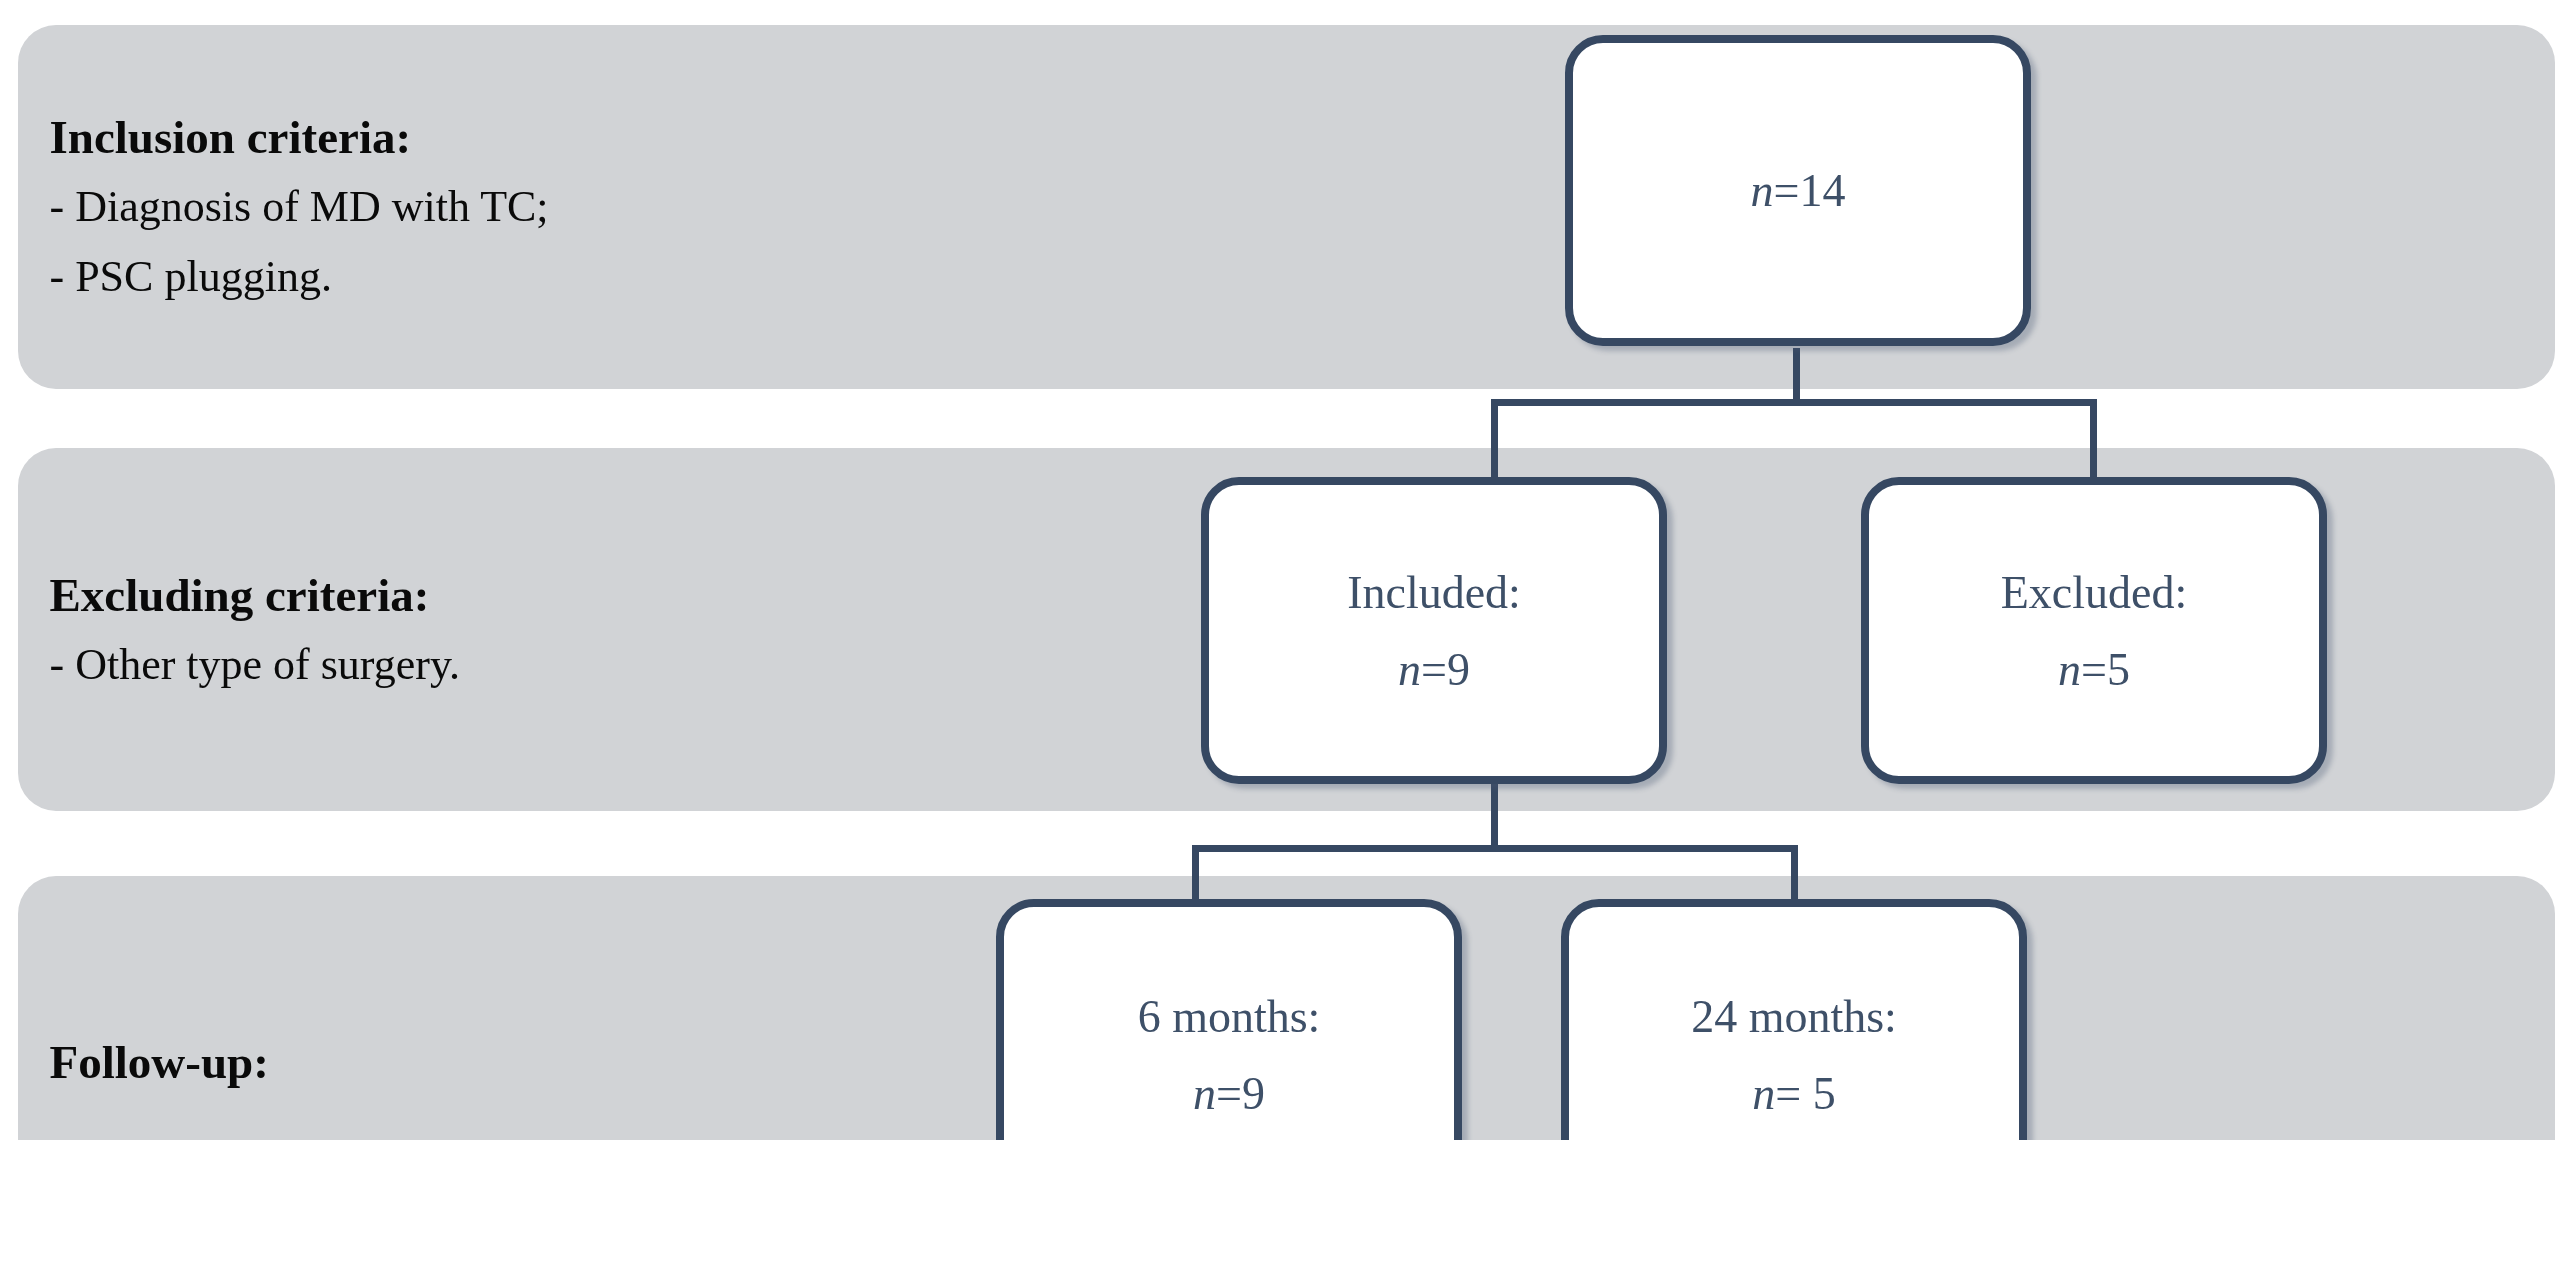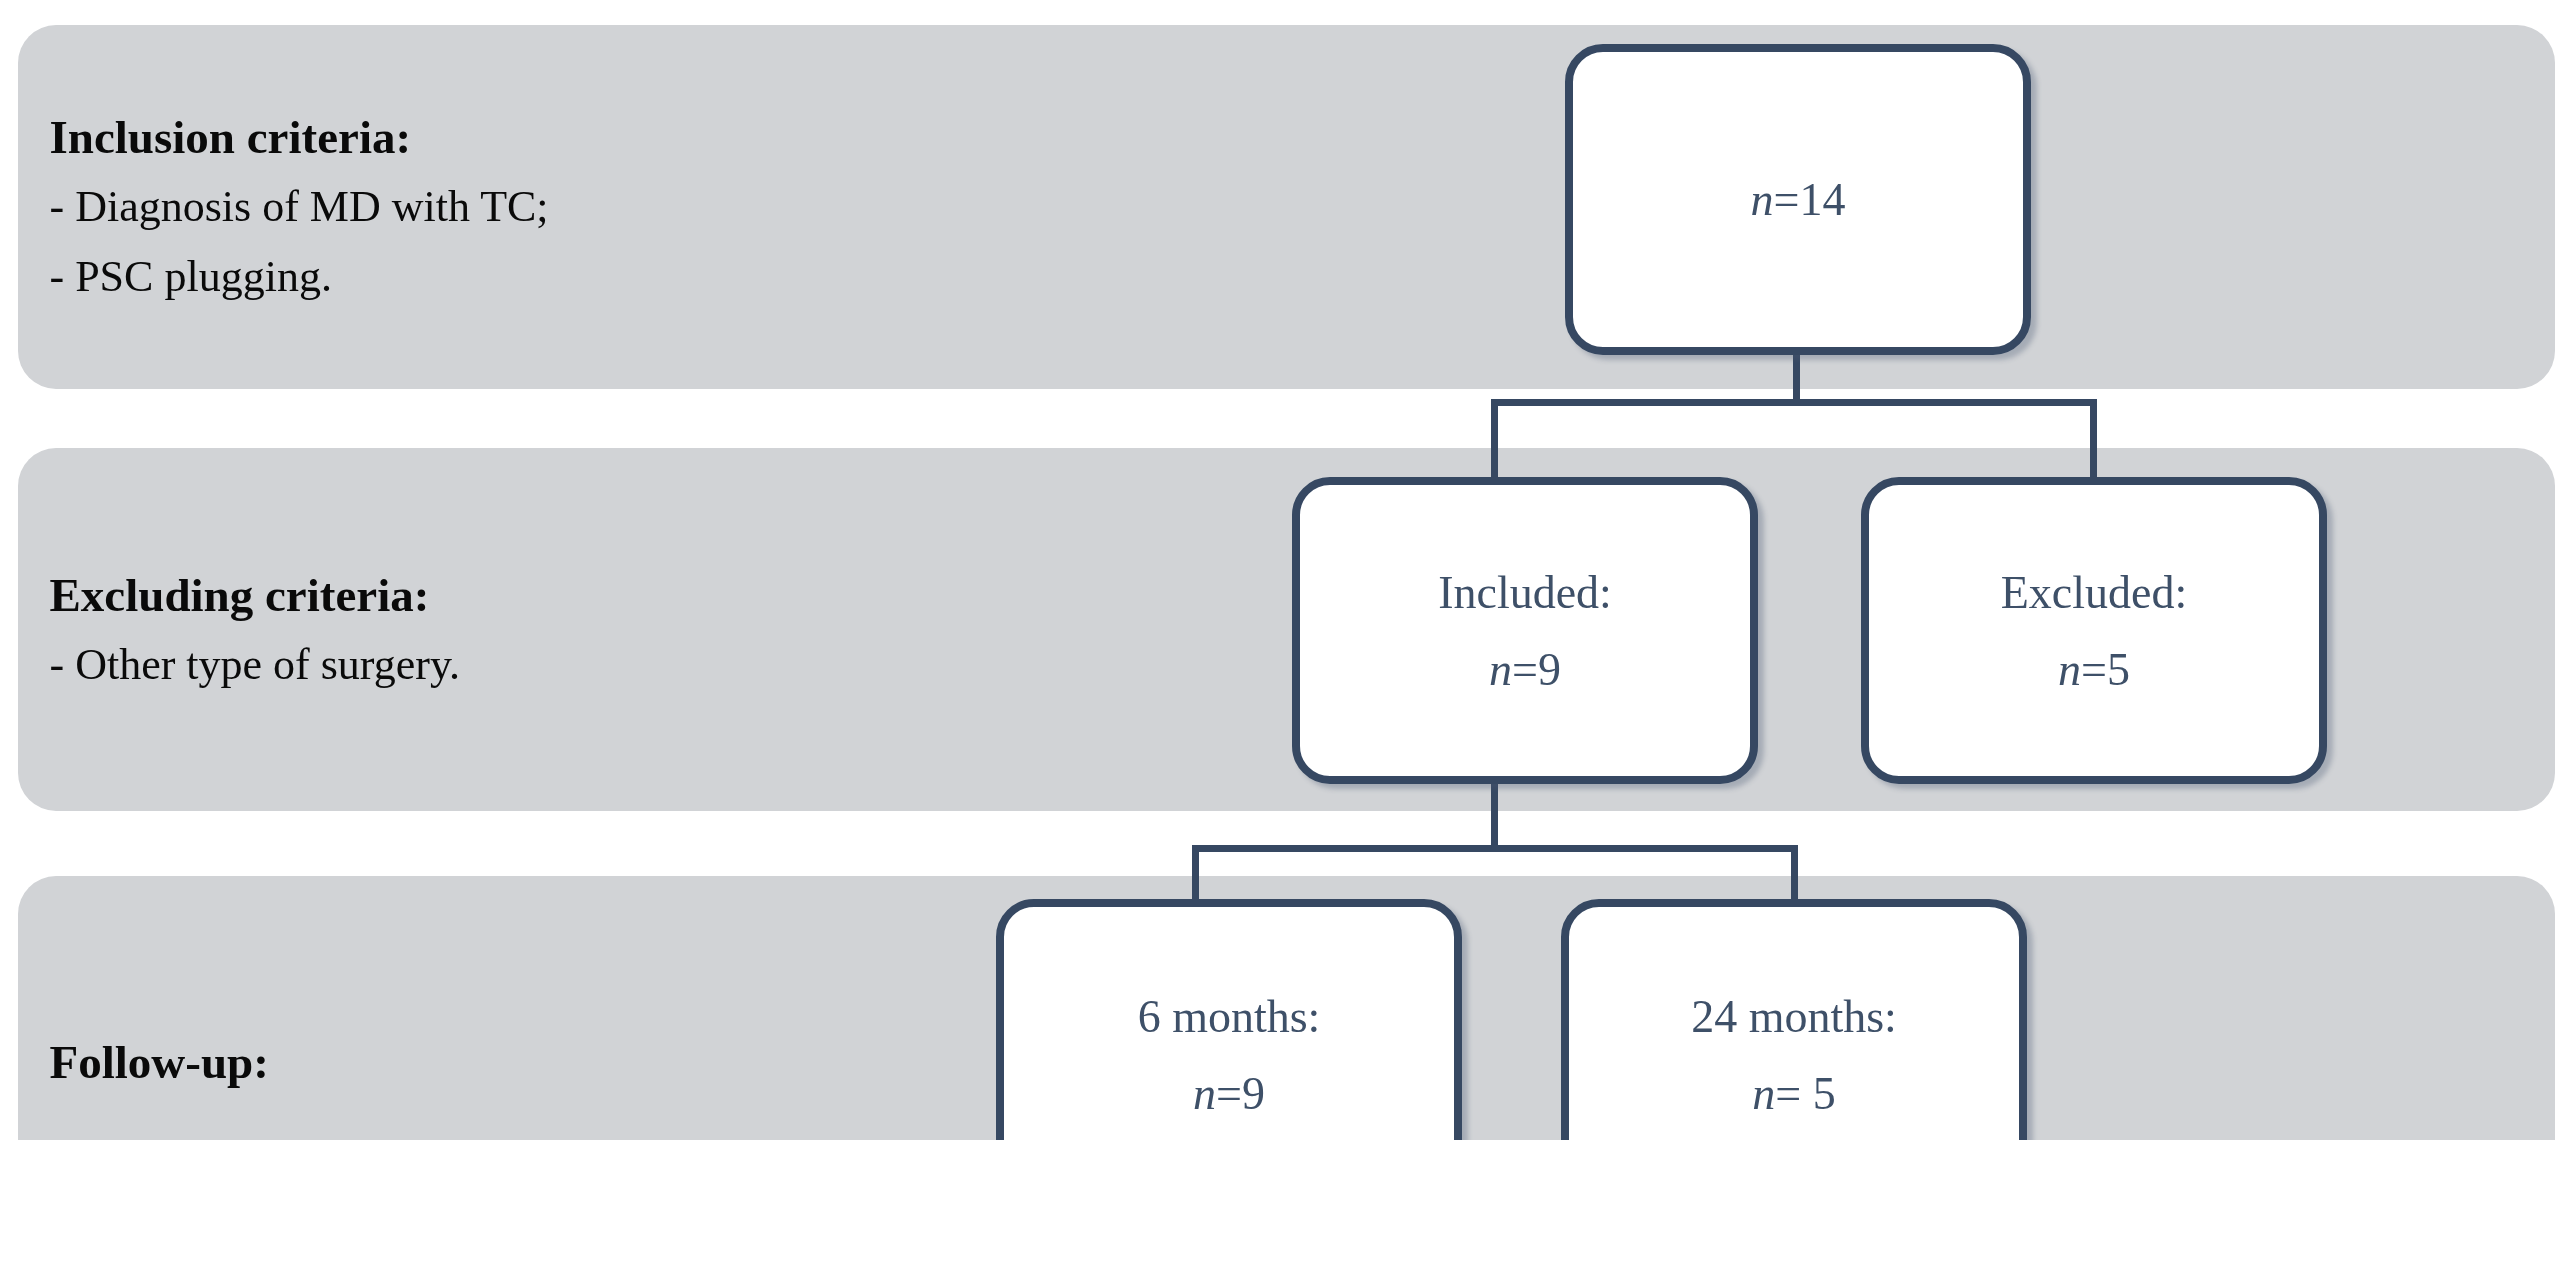--- a/index.html
+++ b/index.html
@@ -61,22 +61,22 @@
     display: flex;
     flex-direction: column;
     align-items: center;
     justify-content: center;
     text-align: center;
     color: #3e5068;
     font-size: 46px;
     line-height: 77px;
     box-shadow: 5.8px 5px 5px rgba(74, 90, 115, 0.32);
   }
-  #node-total    { left: 1565px; top: 44px;   width: 466px; height: 311px; }
-  #node-included { left: 1292px; top: 477px;  width: 466px; height: 307px; }
+  #node-total    { left: 1565px; top: 35px;   width: 466px; height: 311px; }
+  #node-included { left: 1201px; top: 477px;  width: 466px; height: 307px; }
   #node-excluded { left: 1861px; top: 477px;  width: 466px; height: 307px; }
   #node-m6       { left: 996px; top: 899px; width: 466px; height: 311px; }
   #node-m24      { left: 1561px; top: 899px; width: 466px; height: 311px; }
 
   .node .count i { font-style: italic; }
 </style>
 </head>
 <body>
 
 <div id="stage">

